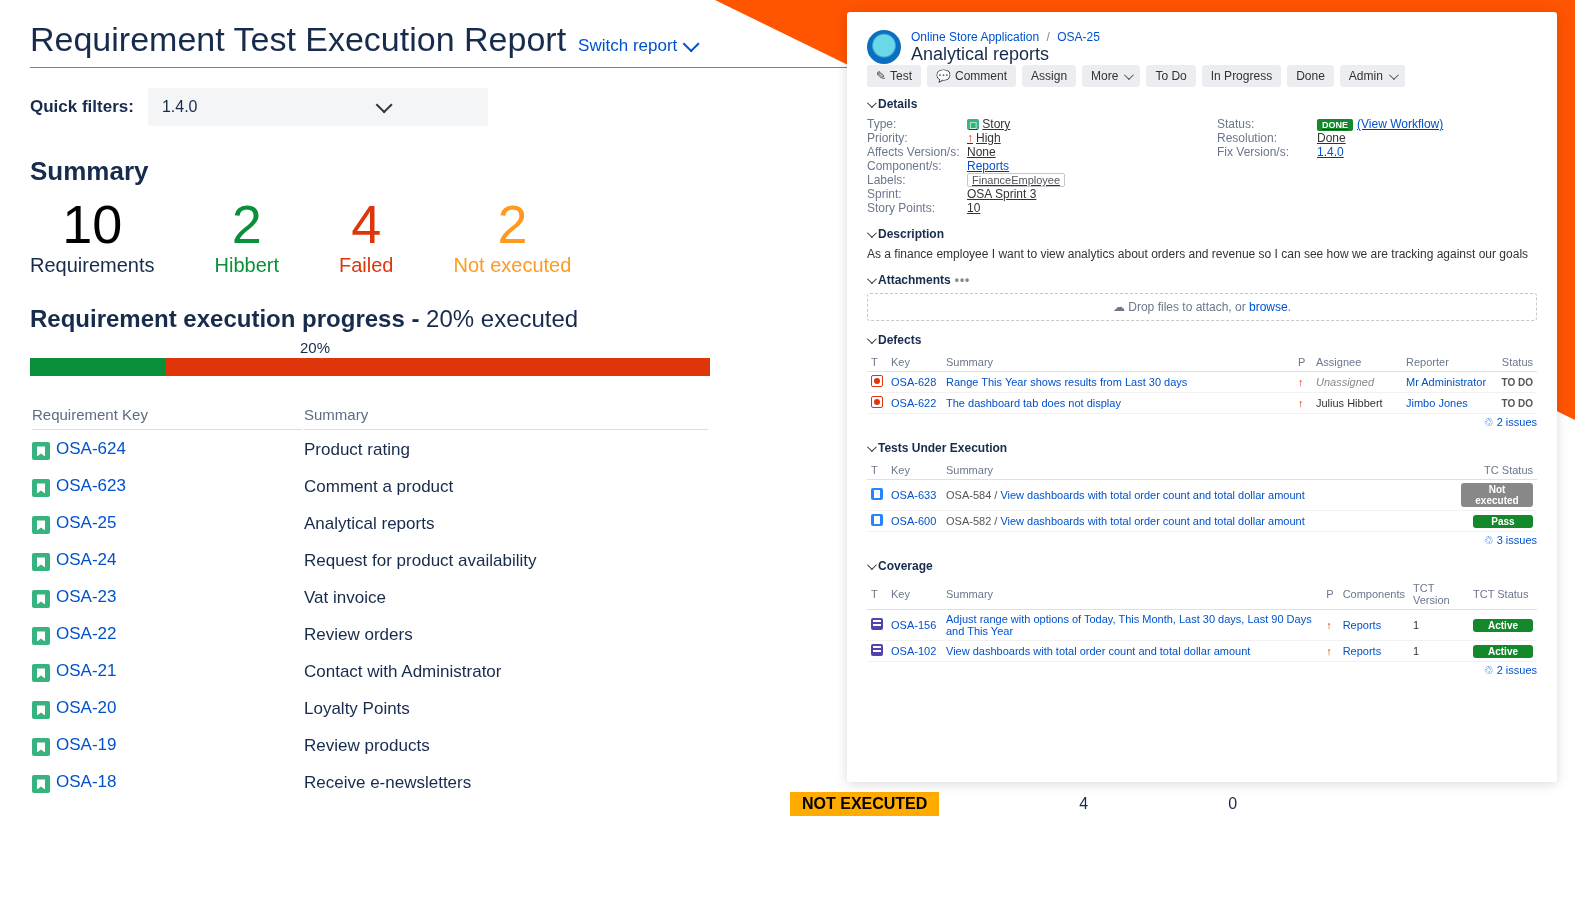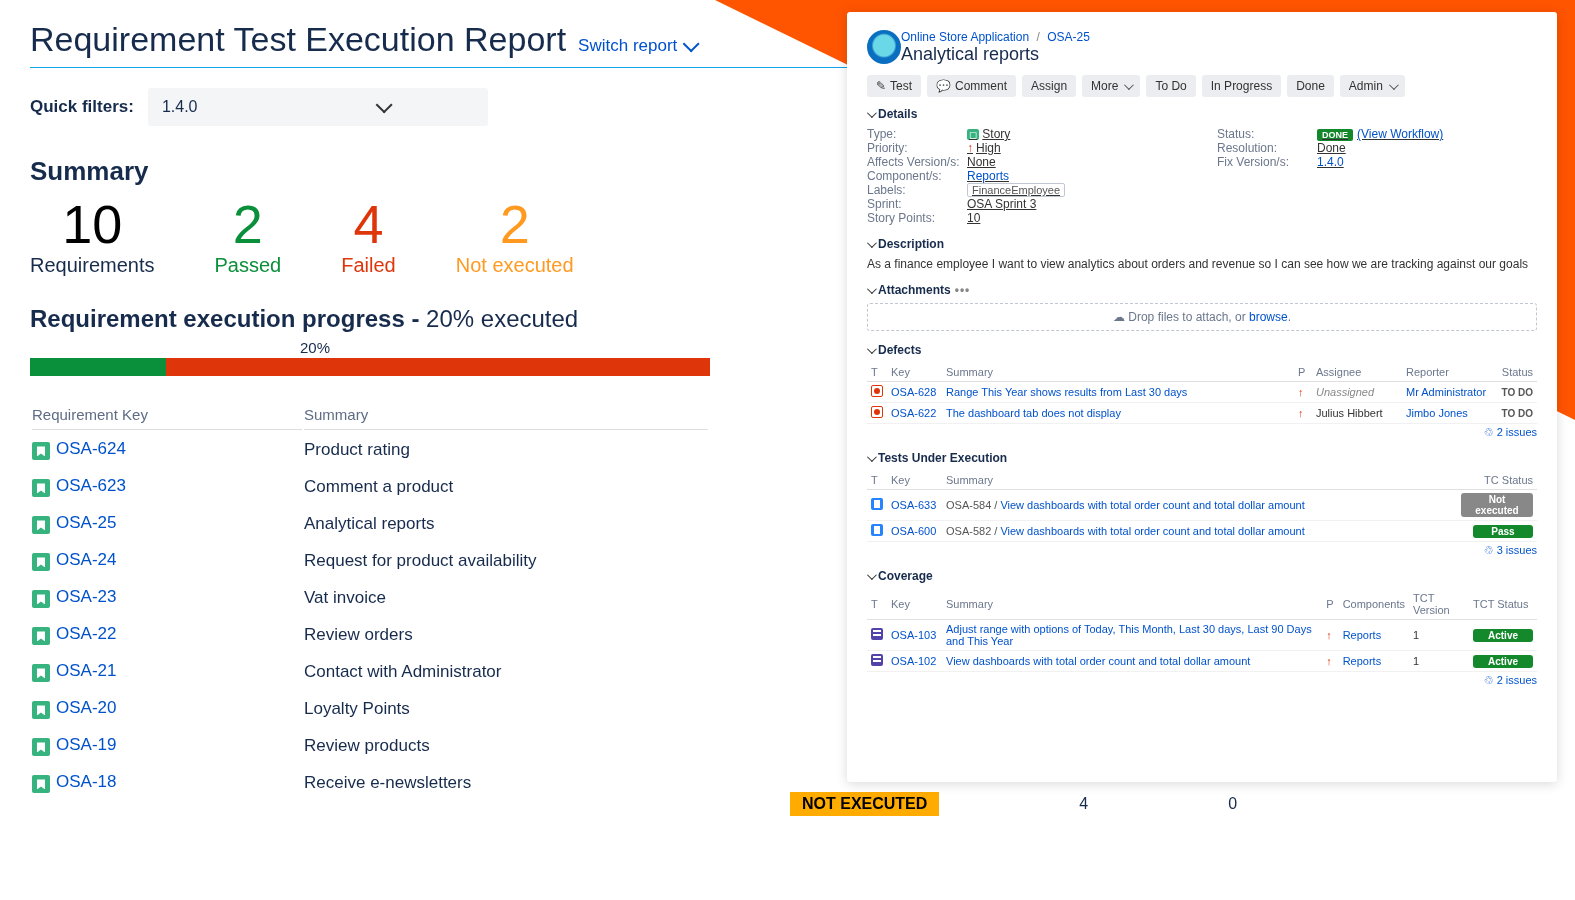--- a/index.html
+++ b/index.html
@@ -36,21 +36,21 @@
 .req-table td { padding: 7px 0; font-size: 17px; }
 .req-table td.key { width: 270px; }
 .bk-icon { display: inline-flex; width: 18px; height: 18px; background: #36b37e; border-radius: 2px; align-items: center; justify-content: center; margin-right: 6px; vertical-align: -2px; }
 .bk-icon::before { content: ""; width: 8px; height: 10px; background: #fff; clip-path: polygon(0 0,100% 0,100% 100%,50% 70%,0 100%);}
 
 
 .overlay-bg { position: absolute; top: 0; right: 0; width: 850px; height: 800px; }
 .orange-swoosh { position:absolute; top:0; right:0; width:860px; height:420px; background: #ff5400; clip-path: polygon(30% 0, 100% 0, 100% 100%, 0 0); z-index:1; }
 .panel { position: absolute; top: 12px; right: 18px; width: 710px; height: 770px; background: #fff; z-index: 5; box-shadow: 0 2px 12px rgba(0,0,0,0.15); border-radius: 3px; padding: 18px 20px; overflow: hidden; font-size: 12px; color:#333;}
 
-.panel-header { display: flex; margin-bottom: 10px; }
+.panel-header { display: flex; gap: 10px; }
 .app-icon { width: 34px; height: 34px; border-radius: 50%; background: radial-gradient(circle at 50% 45%, #6bd8e8 0 50%, #0b6fc1 60%); border: 3px solid #0b6fc1; }
 .breadcrumb { font-size: 12px; }
 .breadcrumb .sep { color: #888; margin: 0 4px; }
 .panel-title { font-size: 18px; color: #172b4d; }
 
 .panel-toolbar { display: flex; gap: 6px; flex-wrap: wrap; margin-bottom: 10px; }
 .tbtn { background: #ecedf0; border: none; padding: 4px 9px; font-size: 12px; border-radius: 3px; cursor: pointer; color:#333; display:inline-flex; align-items:center; gap:4px;}
 .tbtn.caret::after { content:""; width:6px;height:6px;border-right:1px solid #555;border-bottom:1px solid #555; transform:rotate(45deg) translateY(-2px); margin-left:2px;}
 
 .section { margin-bottom: 12px; }
@@ -104,21 +104,21 @@
 
   <div class="summary">
     <h2>Summary</h2>
     <div class="summary-cards">
       <div class="card">
         <div class="big c-black">10</div>
         <div class="lbl">Requirements</div>
       </div>
       <div class="card">
         <div class="big c-green">2</div>
-        <div class="lbl c-green">Passed</div>
+        <div class="lbl c-green">Hibbert</div>
       </div>
       <div class="card">
         <div class="big c-red">4</div>
         <div class="lbl c-red">Failed</div>
       </div>
       <div class="card">
         <div class="big c-amber">2</div>
         <div class="lbl c-amber">Not executed</div>
       </div>
     </div>
@@ -351,21 +351,21 @@
           <th>Summary</th>
           <th style="width:14px">P</th>
           <th style="width:70px">Components</th>
           <th style="width:60px">TCT Version</th>
           <th style="width:60px">TCT Status</th>
         </tr>
           </thead>
         <tbody id="coverage-rows">
             <tr>
               <td><span class="cov-icon"></span></td>
-  <td><a href="#">OSA-103</a></td>
+  <td><a href="#">OSA-156</a></td>
   <td><a href="#">Adjust range with options of Today, This Month, Last 30 days, Last 90 Days and This Year</a></td>
   <td><span class="prio-up">↑</span></td>
   <td><a href="#">Reports</a></td>
   <td>1</td>
   <td><span class="pill pill-active">Active</span></td>
             </tr>
             <tr>
               <td><span class="cov-icon"></span></td>
   <td><a href="#">OSA-102</a></td>
   <td><a href="#">View dashboards with total order count and total dollar amount</a></td>

